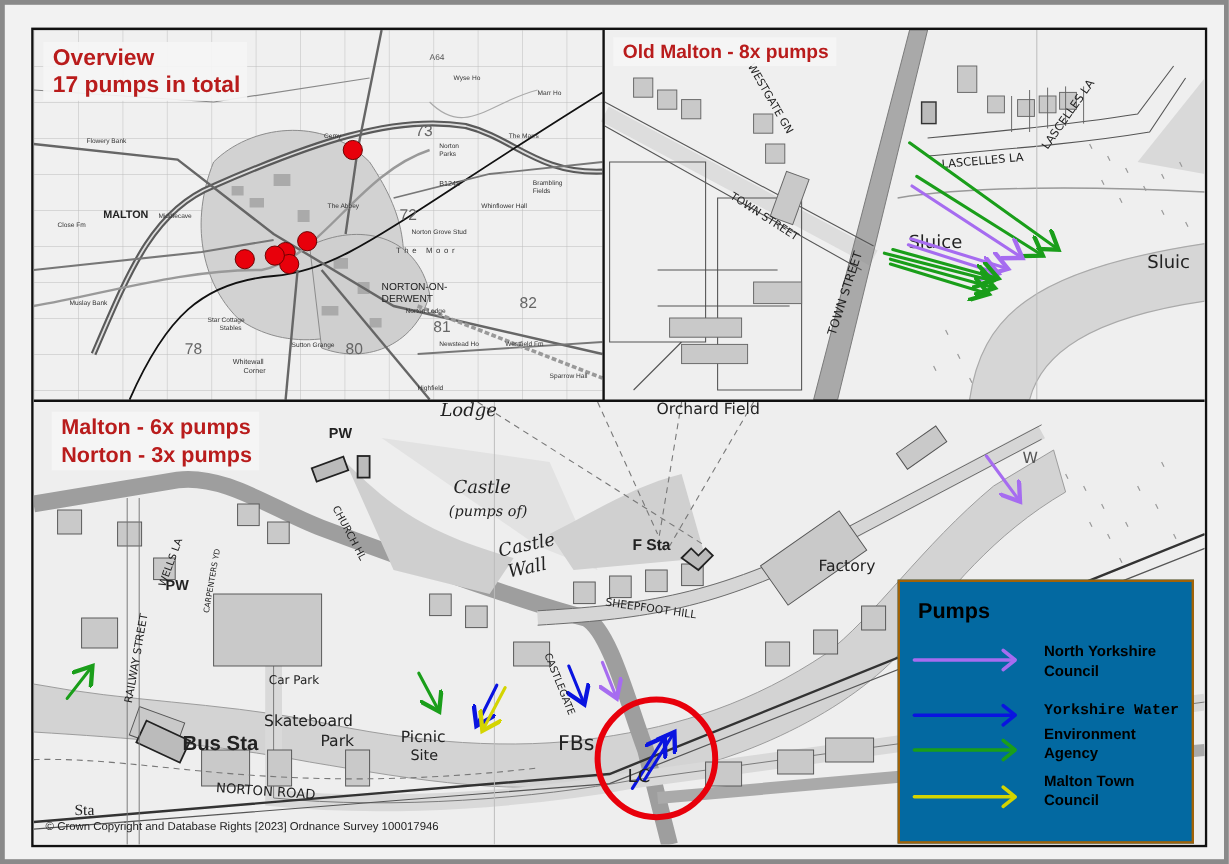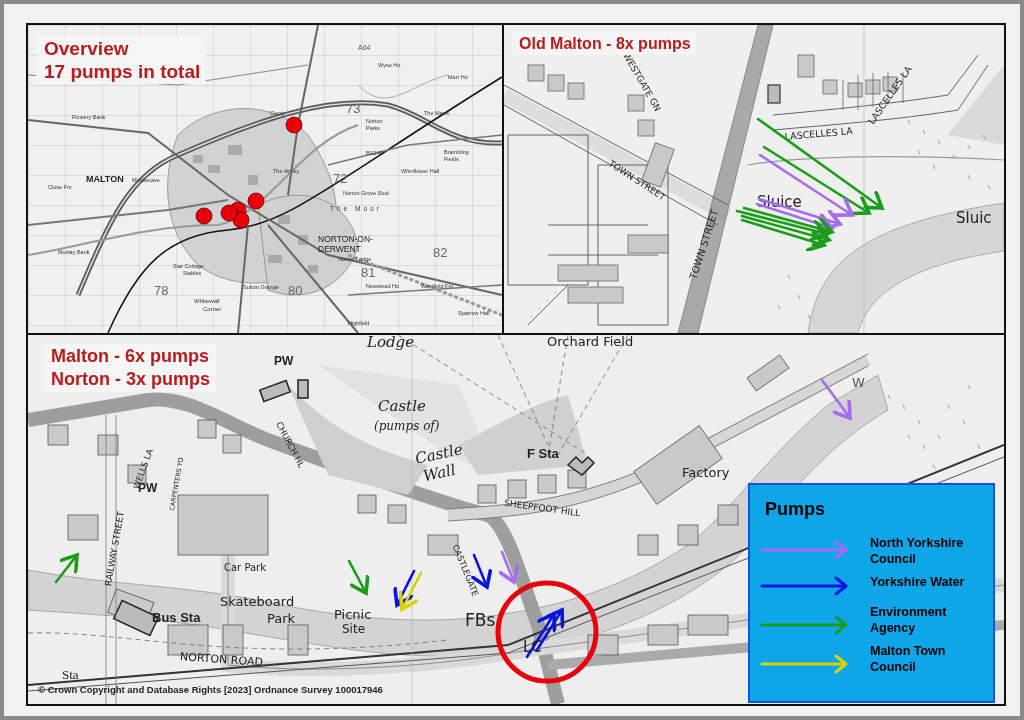--- a/index.html
+++ b/index.html
@@ -1,26 +1,26 @@
 <!DOCTYPE html>
 <html><head>
 <meta charset="utf-8">
 <style>
   html,body{margin:0;padding:0;}
   body{width:1024px;height:720px;background:#8a8a8a;position:relative;overflow:hidden;font-family:"Liberation Sans",sans-serif;}
   .page{position:absolute;left:4px;top:4px;width:1016px;height:712px;background:#f2f2f2;}
   .frame{position:absolute;left:22px;top:19px;width:976px;height:679px;border:2px solid #111;background:#efefef;overflow:hidden;}
   svg.map{position:absolute;left:0;top:0;}
   .panel-title{position:absolute;background:rgba(245,245,245,0.92);color:#b91c1c;font-weight:bold;font-size:18px;line-height:21px;padding:2px 6px 1px 8px;}
-  .legend{position:absolute;left:720px;top:458px;width:243px;height:216px;border:2px solid #1d4ed8;background:#0ea5e9;}
+  .legend{position:absolute;left:720px;top:458px;width:243px;height:216px;border:2px solid #a16207;background:#0369a1;}
   .legend h3{margin:0;position:absolute;left:15px;top:14px;font-size:18px;font-weight:bold;}
   .legend .row{position:absolute;left:8px;width:230px;height:40px;}
   .legend .row svg{position:absolute;left:0;top:4px;}
   .legend .row .lbl{position:absolute;left:112px;top:0;font-size:12.5px;font-weight:bold;line-height:16px;width:118px;}
-  .copyright{position:absolute;left:10px;top:659px;font-size:9.5px;font-weight:bold;color:#222;}
+  .copyright{position:absolute;left:10px;top:659px;font-size:9.5px;font-weight:normal;color:#222;}
   .maplabel{position:absolute;color:#222;white-space:nowrap;}
 </style>
 </head>
 <body>
 
 <div class="page">
   <div class="frame">
 
     <svg class="map" width="976" height="679" viewBox="0 0 976 679">
       <defs>
@@ -277,42 +277,42 @@
     <div class="maplabel" style="left:103px;top:462px;font-family:'DejaVu Sans',sans-serif;font-size:8.5px;transform:rotate(-70deg);transform-origin:left top;">WELLS LA</div>
     <div class="maplabel" style="left:140px;top:485px;font-family:'DejaVu Sans',sans-serif;font-size:6.5px;transform:rotate(-80deg);transform-origin:left top;">CARPENTERS YD</div>
     <div class="maplabel" style="left:75px;top:560px;font-family:'DejaVu Sans',sans-serif;font-size:9px;transform:rotate(-80deg);transform-origin:left top;">RAILWAY STREET</div>
     <div class="maplabel" style="left:246px;top:329px;font-family:'Liberation Sans',sans-serif;font-weight:bold;font-size:12px;">PW</div>
     <div class="maplabel" style="left:110px;top:456px;font-family:'Liberation Sans',sans-serif;font-weight:bold;font-size:12px;">PW</div>
     <div class="maplabel" style="left:196px;top:537px;font-family:'DejaVu Sans',sans-serif;font-size:10px;">Car Park</div>
     <div class="maplabel" style="left:192px;top:569px;font-family:'DejaVu Sans',sans-serif;font-size:13px;">Skateboard</div>
     <div class="maplabel" style="left:239px;top:586px;font-family:'DejaVu Sans',sans-serif;font-size:13px;">Park</div>
     <div class="maplabel" style="left:306px;top:582px;font-family:'DejaVu Sans',sans-serif;font-size:13px;">Picnic</div>
     <div class="maplabel" style="left:314px;top:597px;font-family:'DejaVu Sans',sans-serif;font-size:12px;">Site</div>
-    <div class="maplabel" style="left:124px;top:585px;font-family:'Liberation Sans',sans-serif;font-weight:bold;font-size:13px;">Bus Sta</div>
+    <div class="maplabel" style="left:124px;top:585px;font-family:'Liberation Sans',sans-serif;font-weight:bold;font-size:17px;">Bus Sta</div>
     <div class="maplabel" style="left:437px;top:585px;font-family:'DejaVu Sans',sans-serif;font-size:17px;">FBs</div>
     <div class="maplabel" style="left:495px;top:613px;font-family:'DejaVu Sans',sans-serif;font-size:15px;">LC</div>
     <div class="maplabel" style="left:152px;top:628px;font-family:'DejaVu Sans',sans-serif;font-size:11px;transform:rotate(4deg);">NORTON ROAD</div>
     <div class="maplabel" style="left:34px;top:642px;font-family:Liberation Serif, serif;font-size:13px;">Sta</div>
     <div class="maplabel" style="left:824px;top:350px;font-family:'DejaVu Sans',sans-serif;font-size:13px;color:#555;">W</div>
 
     <div class="copyright">© Crown Copyright and Database Rights [2023] Ordnance Survey 100017946</div>
 
     <div class="legend">
       <h3>Pumps</h3>
       <div class="row" style="top:50px;">
         <svg width="100" height="22">
             <line x1="4" y1="11" x2="86" y2="11" stroke="#a66cf0" stroke-width="3" stroke-linecap="round"></line>
             <polyline points="78,3 88,11 78,19" fill="none" stroke="#a66cf0" stroke-width="3" stroke-linecap="round" stroke-linejoin="round"></polyline>
           </svg>
         <div class="lbl">
             <div>North Yorkshire</div>
             <div>Council</div>
           </div>
       </div>
-      <div class="row" style="top:86px;">
+      <div class="row" style="top:96px;font-family:Liberation Mono, monospace;">
         <svg width="100" height="22">
             <line x1="4" y1="11" x2="86" y2="11" stroke="#0a14e0" stroke-width="3" stroke-linecap="round"></line>
             <polyline points="78,3 88,11 78,19" fill="none" stroke="#0a14e0" stroke-width="3" stroke-linecap="round" stroke-linejoin="round"></polyline>
           </svg>
         <div class="lbl" style="top:3px;">
             <div>Yorkshire Water</div>
           </div>
       </div>
       <div class="row" style="top:125px;">
         <svg width="100" height="22">

